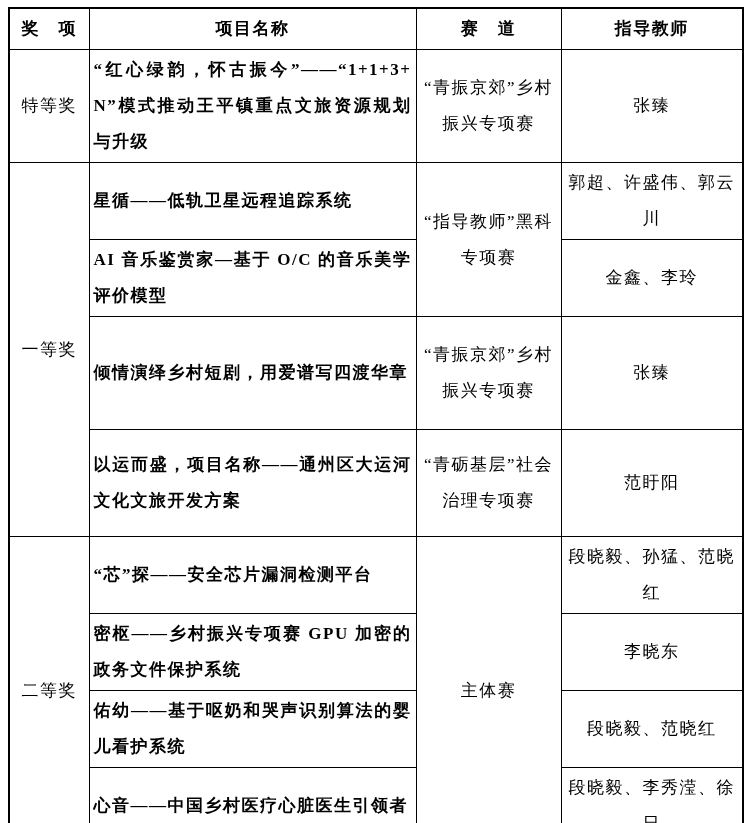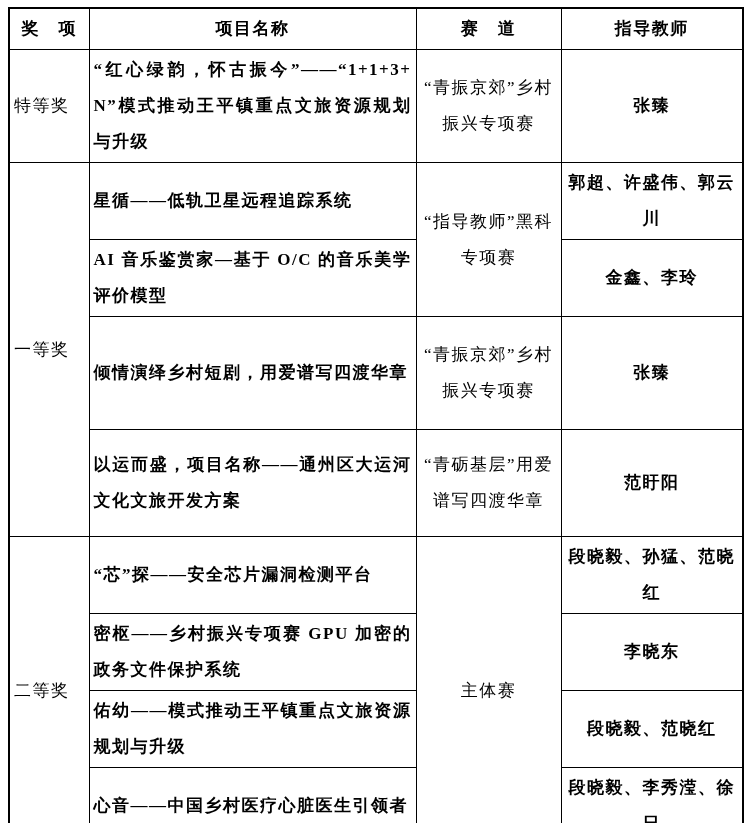--- a/index.html
+++ b/index.html
@@ -36,38 +36,38 @@
     overflow: hidden;
   }
   th.hdr {
     font-family: "Liberation Sans", sans-serif;
     font-weight: bold;
     text-align: center;
     letter-spacing: 1px;
     line-height: 24px;
   }
   td.award {
+    text-align: center;
     padding: 2px 2px;
     margin-left: 13px;
   }
   td.project {
     text-align: justify;
     text-align-last: left;
     word-break: break-all;
     padding: 4px 8px 4px 13px;
     font-weight: bold;
   }
   td.track {
     text-align: center;
     padding: 4px 6px;
   }
   td.teacher {
     text-align: center;
     padding: 4px 6px;
-    font-weight: bold;
   }
 </style>
 </head>
 <body>
 
 <div class="page">
   <table class="awards">
     <colgroup>
       <col style="width:80px">
       <col style="width:327px">
@@ -103,38 +103,38 @@
     </tr>
 
     <tr style="height:113px">
       <td class="project">倾情演绎乡村短剧，用爱谱写四渡华章</td>
       <td class="track">“青振京郊”乡村振兴专项赛</td>
       <td class="teacher">张臻</td>
     </tr>
 
     <tr style="height:107px">
       <td class="project">以运而盛，项目名称——通州区大运河文化文旅开发方案</td>
-      <td class="track">“青砺基层”用爱谱写四渡华章</td>
+      <td class="track">“青砺基层”社会治理专项赛</td>
       <td class="teacher">范盱阳</td>
     </tr>
 
     <tr style="height:74px">
       <td class="award" rowspan="4">二等奖</td>
       <td class="project">“芯”探——安全芯片漏洞检测平台</td>
       <td class="track" rowspan="4">主体赛</td>
       <td class="teacher">段晓毅、孙猛、范晓红</td>
     </tr>
 
     <tr style="height:77px">
       <td class="project">密枢——乡村振兴专项赛 GPU 加密的政务文件保护系统</td>
       <td class="teacher">李晓东</td>
     </tr>
 
     <tr style="height:69px">
-      <td class="project">佑幼——模式推动王平镇重点文旅资源规划与升级</td>
+      <td class="project">佑幼——基于呕奶和哭声识别算法的婴儿看护系统</td>
       <td class="teacher">段晓毅、范晓红</td>
     </tr>
 
     <tr style="height:72px">
       <td class="project">心音——中国乡村医疗心脏医生引领者</td>
       <td class="teacher">段晓毅、李秀滢、徐日</td>
     </tr>
   </tbody>
     </table>
 </div>

